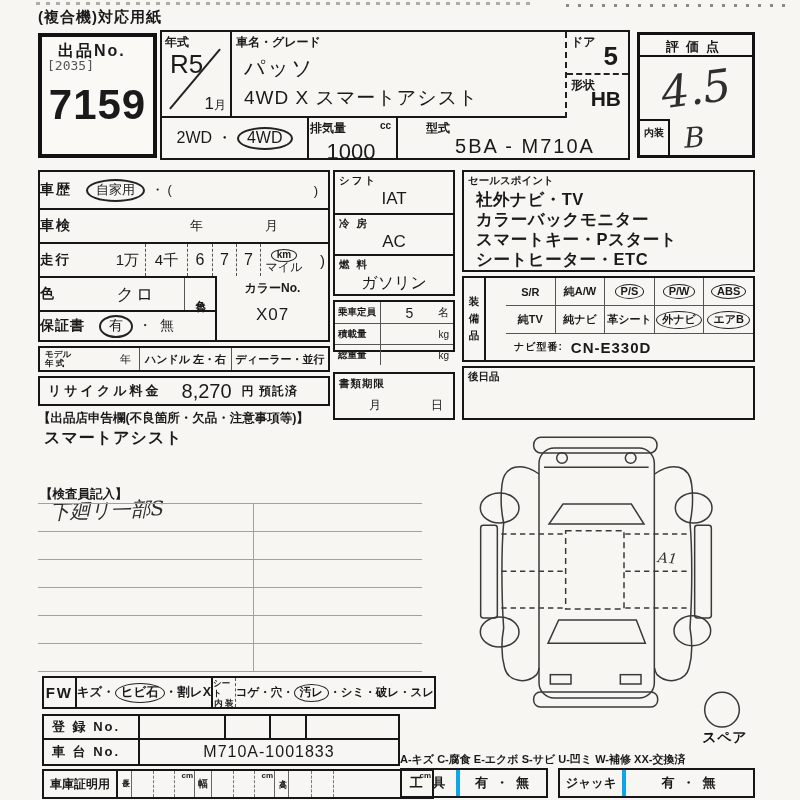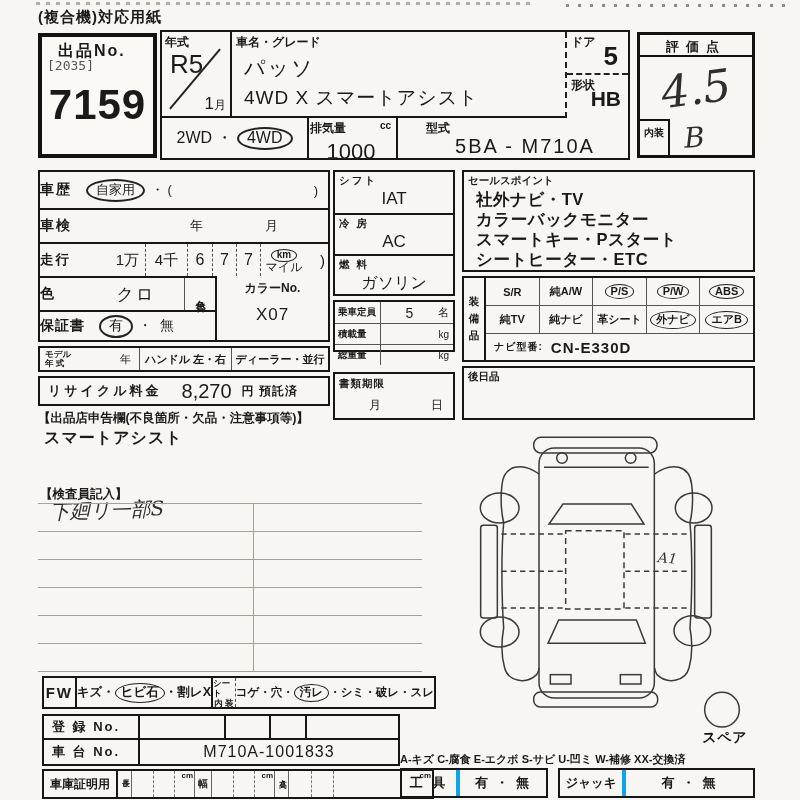--- a/index.html
+++ b/index.html
@@ -61,21 +61,21 @@
   .dt-val { text-align:center; padding-top:17px; font-size:17px; }
   .cap-row { display:flex; align-items:stretch; height:21px; }
   .cap-row + .cap-row { border-top:1px solid #555; }
   .cap-lbl { width:46px; border-right:1px solid #555; font-size:9.5px; font-weight:700; display:flex; align-items:center; padding-left:3px; }
 
   
   .sales-box { left:462px; top:170px; width:293px; height:102px; border:2px solid #161616; }
   .sales-item { margin-left:12px; font-size:16.5px; font-weight:700; line-height:20px; letter-spacing:.5px; }
   .equip-box { left:462px; top:276px; width:293px; height:86px; border:2px solid #161616; }
   .eq-side { position:absolute; left:0; top:0; bottom:0; width:22px; border-right:2px solid #161616; display:flex; flex-direction:column; align-items:center; justify-content:center; gap:3px; font-size:10.5px; font-weight:700; }
-  .eq-grid { margin-left:22px; }
+  .eq-grid { margin-left:22px;padding-left:20px; }
   .eq-row { display:flex; height:28px; border-bottom:1px solid #555; }
   .eq-cell { flex:1; display:flex; align-items:center; justify-content:center; font-size:11px; font-weight:700; border-right:1px solid #555; white-space:nowrap; }
   .eq-cell:last-child { border-right:none; }
   .later-box { left:462px; top:366px; width:293px; height:54px; border:2px solid #161616; }
 
   
   .insp-line { position:absolute; left:0; right:0; border-top:1px solid #a3a29a; }
   .insp-vline { position:absolute; left:215px; top:0; height:168px; border-left:1px solid #a3a29a; }
 
   

